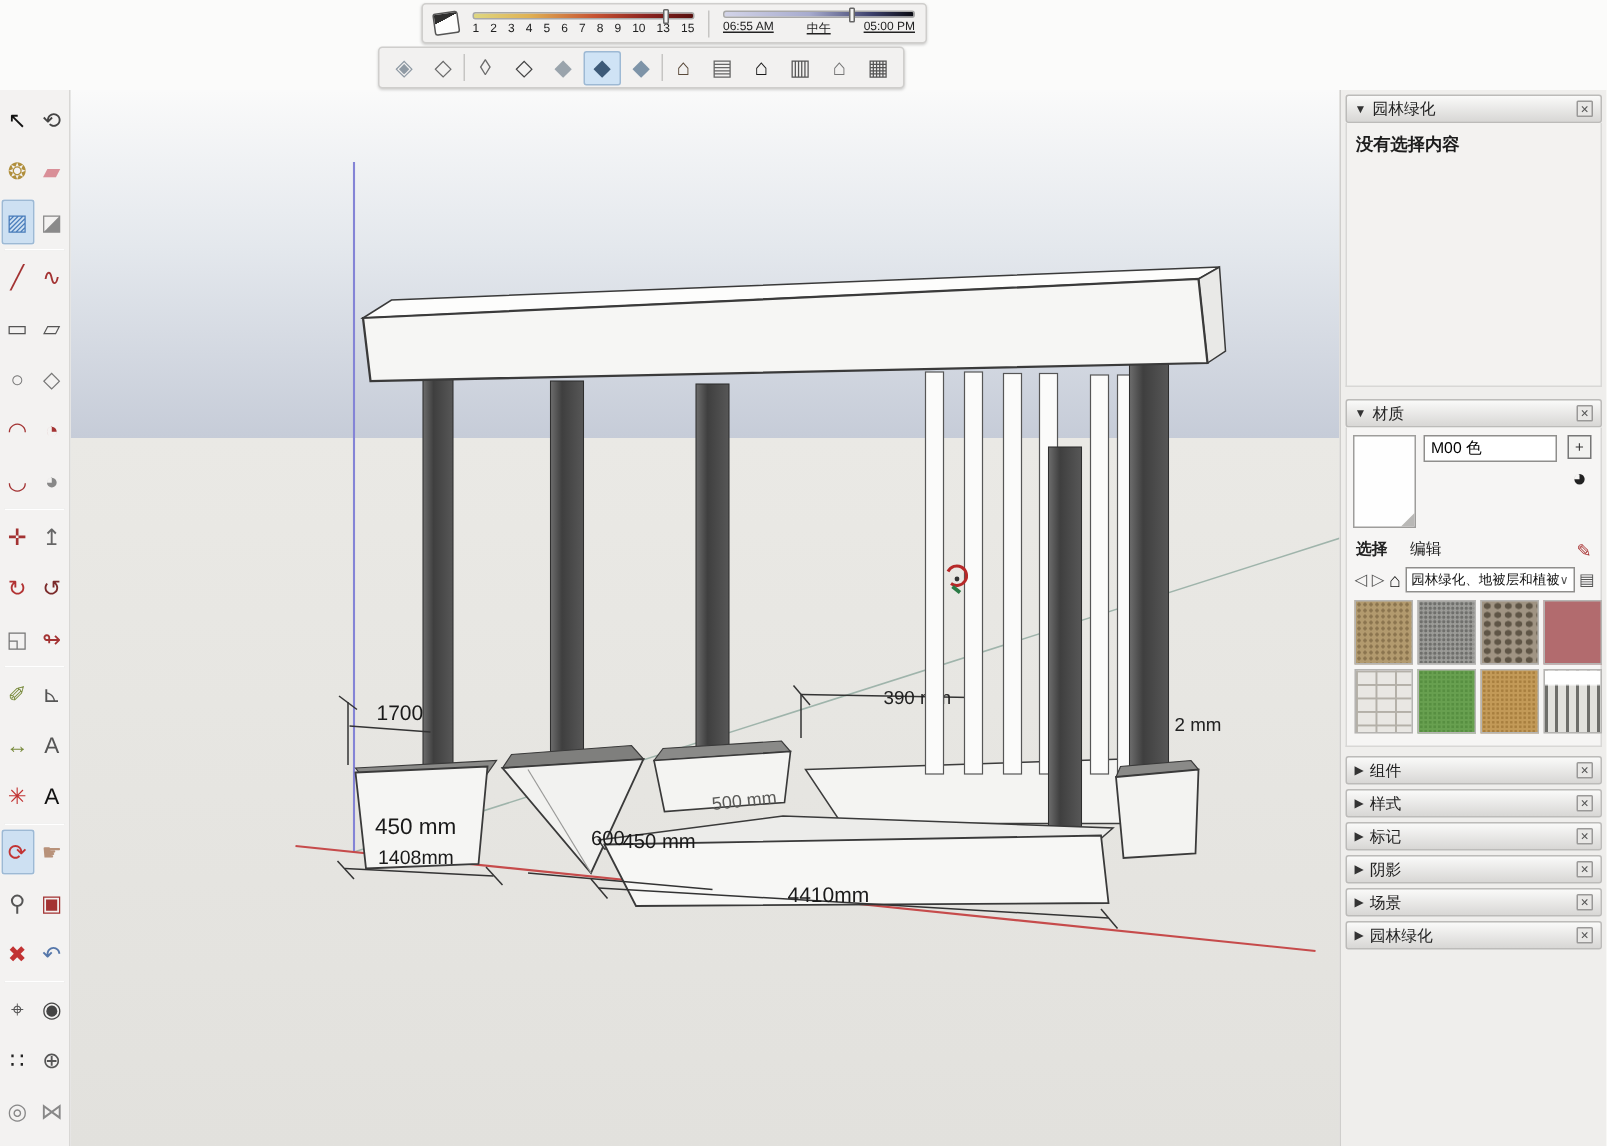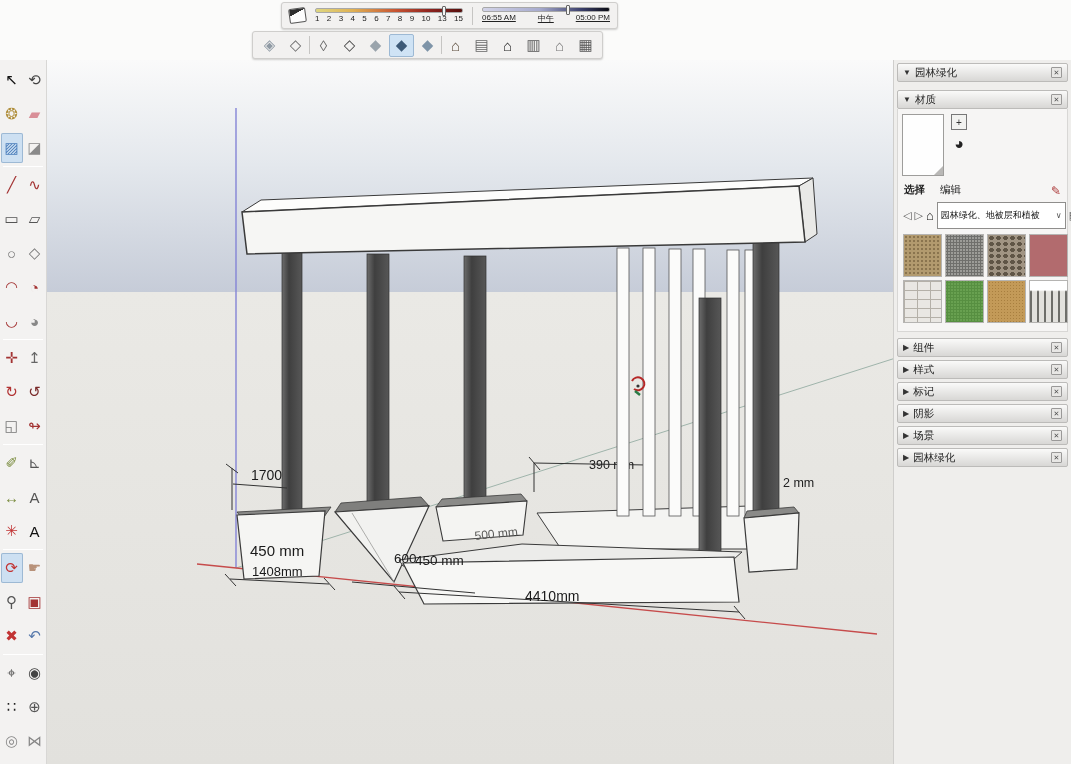--- a/index.html
+++ b/index.html
@@ -73,22 +73,22 @@
   .mi.box { border:1px solid #777; background:#f2f2f0; font-size:10px; }
   .mat-tabs { display:flex; align-items:center; gap:15px; margin:7px 2px 4px 2px; }
   .mat-tab { font-size:10.5px; color:#222; padding-bottom:1px; }
   .mat-tab.active { font-weight:bold; }
   .mat-tabs .grow { flex:1; }
   .eyedrop { color:#a33; font-size:12px; transform:rotate(0deg); }
   .mat-nav { display:flex; align-items:center; gap:3px; margin:2px 1px 5px 1px; }
   .nav-ico { width:15px; height:15px; display:flex; align-items:center; justify-content:center;
              font-size:11px; color:#555; }
   .home-ico { color:#111; font-size:13px; }
-  .lib-dd { flex:1; height:27px; border:1px solid #8f8e8c; background:#fff; display:flex; align-items:center;
-            padding:0 3px; gap:16px; }
+  .lib-dd { flex:1; height:17px; border:1px solid #8f8e8c; background:#fff; display:flex; align-items:center;
+            padding:0 3px; gap:0; }
   .lib-dd .txt { flex:1; font-size:9px; color:#111; white-space:nowrap; overflow:hidden; }
   .lib-dd .chev { font-size:8px; color:#555; }
   .sw-grid { display:grid; grid-template-columns:repeat(4,39px); gap:3px; margin:2px 1px; }
   .sw { width:39px; height:43px; border:1px solid #b5b4b2; position:relative; }
   .sw-gravel-tan { background-image:radial-gradient(#8a744e 1px,transparent 1.3px); background-size:4px 4px; }
   .sw-gravel-gray { background-image:radial-gradient(#6f6f6c 1px,transparent 1.3px); background-size:3px 3px; }
   .sw-cobblestone { background-image:radial-gradient(#5f5546 2.2px,transparent 2.6px); background-size:7px 6px; }
   .sw-stone-pavers { background-image:linear-gradient(#b4b0a8 1px,transparent 1px),linear-gradient(90deg,#b4b0a8 1px,transparent 1px); background-size:13px 9px; }
   .sw-grass-green { background-image:radial-gradient(#578f41 1px,transparent 1.2px); background-size:3px 3px; }
   .sw-sand-ochre { background-image:radial-gradient(#a87f3f 0.8px,transparent 1px); background-size:3px 3px; }
@@ -352,31 +352,37 @@
     </svg>
   </div>
 
   <div class="rpanel">
 
     <div class="sec-h">
       <span class="arrow">▼</span>
       <span class="lbl">园林绿化</span>
       <span class="sec-x">✕</span>
     </div>
+    <div class="ei-body">
+      <span>没有选择内容</span>
+    </div>
 
     <div class="sec-h" style="margin-top:8px;">
       <span class="arrow">▼</span>
       <span class="lbl">材质</span>
       <span class="sec-x">✕</span>
     </div>
     <div class="mat-body">
       <div class="mat-top">
         <div class="mat-preview">
             <div class="fold"></div>
           </div>
+        <div class="mat-mid">
+          <input class="mat-name" value="M00 色" style="">
+        </div>
         <div class="mat-icons">
           <div class="mi box">+</div>
           <div class="mi" style="font-size:16px;color:#222;">◕</div>
         </div>
       </div>
       <div class="mat-tabs">
         <span class="mat-tab active">选择</span>
         <span class="mat-tab">编辑</span>
         <span class="grow"></span>
         <span class="eyedrop">✎</span>

